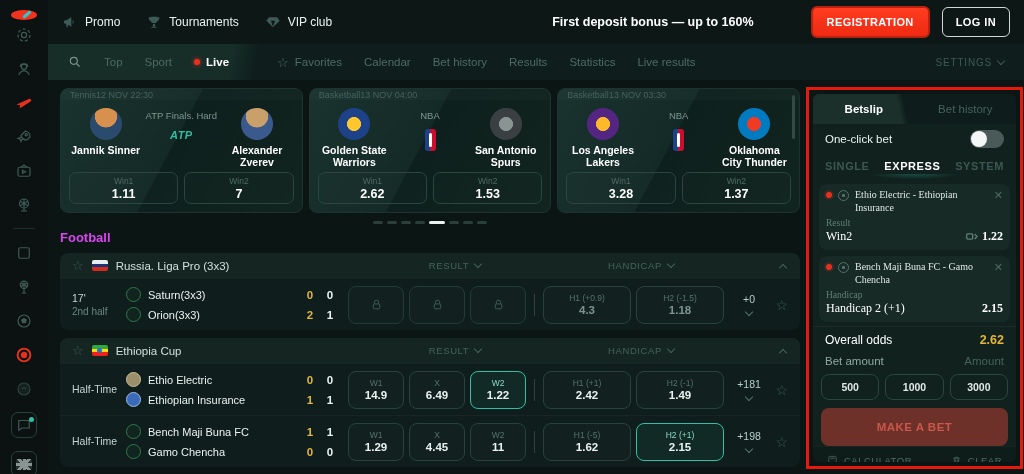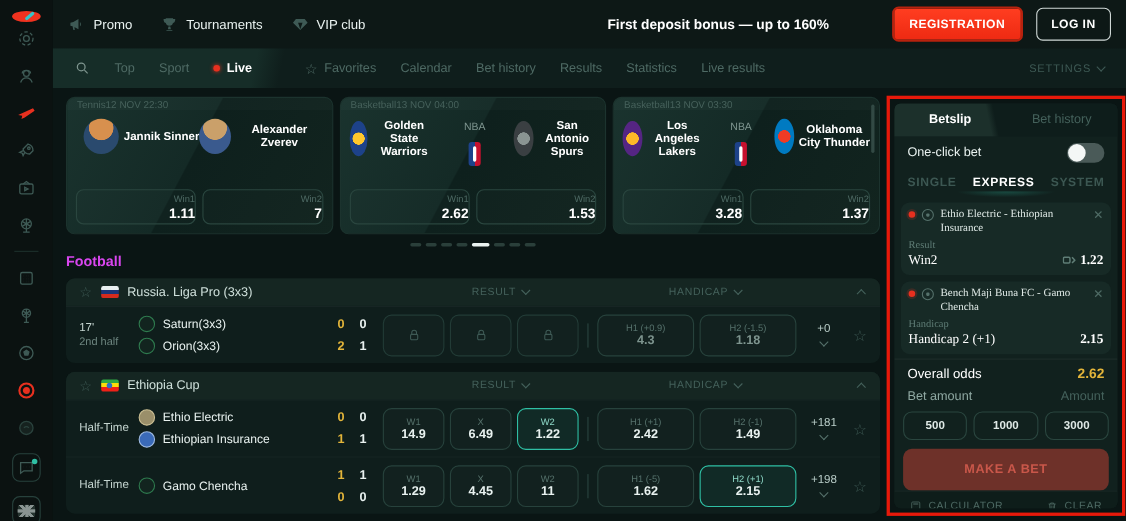--- a/index.html
+++ b/index.html
@@ -59,31 +59,31 @@
 
   
   .content { position:absolute; left:60px; top:88px; width:740px; }
   .cards { display:flex; gap:6px; }
   .card { flex:1; border-radius:8px; overflow:hidden; cursor:pointer;
           background:linear-gradient(118deg,#1a332e 0%,#142a26 46%,#0e201d 46.5%,#12241f 100%);
           border:1px solid #1c332e; }
   .card-h { display:flex; justify-content:flex-start; padding:1px 9px 0; height:11px; overflow:hidden;
             font-size:9px; color:#46615b; background:rgba(255,255,255,.02); }
   .card-b { display:flex; align-items:flex-start; padding:8px 8px 4px; height:72px; }
-  .team { flex:1; display:flex; flex-direction:row; align-items:center; gap:4px;justify-content:flex-end; }
+  .team { flex:1; display:flex; flex-direction:column; align-items:center; gap:4px;justify-content:flex-end; }
   .team .nm { font-size:10.5px; font-weight:bold; color:#fff; text-align:center; line-height:1.15; max-width:86px; }
   .avatar { width:32px; height:32px; border-radius:50%; }
   .center { width:78px; display:flex; flex-direction:column; align-items:center; gap:8px; padding-top:2px; }
   .center .lg { font-size:9.5px; color:#7d948e; white-space:nowrap; }
   .atp { color:#2fbfa4; font-weight:bold; font-style:italic; font-size:11px; letter-spacing:.5px; }
   .nba-logo { width:11px; height:22px; border-radius:3px; background:linear-gradient(90deg,#1d428a 50%,#c8102e 50%); position:relative; }
   .nba-logo:after { content:""; position:absolute; left:4px; top:4px; width:3px; height:14px; background:#fff; border-radius:2px; }
   .card-odds { display:flex; gap:6px; padding:0 8px 8px; }
   .codd { flex:1; height:32px; border:1px solid #2a463f; border-radius:7px; display:flex; flex-direction:column;
-          align-items:flex-end; justify-content:center; gap:1px; cursor:pointer; background:rgba(255,255,255,.012); }
+          align-items:center; justify-content:center; gap:1px; cursor:pointer; background:rgba(255,255,255,.012); }
   .codd .l { font-size:8.5px; color:#4e6a64; }
   .codd .v { font-size:12.5px; font-weight:bold; color:#fff; }
 
   .dots { display:flex; justify-content:center; align-items:center; gap:4px; margin:8px 0 6px; }
   .dots i { width:10px; height:3px; border-radius:2px; background:#2a3f3a; cursor:pointer; }
   .dots i.on { width:16px; background:#e9f2f0; }
 
   .sect-title { font-size:13px; font-weight:bold; color:#d946ef; margin:6px 0 8px; }
 
   .league { border-radius:8px; overflow:hidden; margin-bottom:8px; background:#0f1e1c; }
@@ -333,20 +333,24 @@
       <div class="card">
         <div class="card-h">
           <span>Tennis</span>
           <span>12 NOV 22:30</span>
         </div>
         <div class="card-b">
           <div class="team">
               <span class="avatar" style="background:radial-gradient(circle at 50% 26%,#d8904e 0 38%,#2a4a6e 40%)"></span>
             <span class="nm">Jannik Sinner</span>
             </div>
+          <div class="center">
+            <span class="lg">ATP Finals. Hard</span>
+            <span class="atp">ATP</span>
+          </div>
           <div class="team">
               <span class="avatar" style="background:radial-gradient(circle at 50% 26%,#caa06a 0 38%,#3a5a8e 40%)"></span>
             <span class="nm">Alexander Zverev</span>
             </div>
         </div>
         <div class="card-odds">
           <div class="codd">
             <span class="l">Win1</span>
             <span class="v">1.11</span>
             </div>
@@ -576,20 +580,24 @@
         <div class="mr-star">☆</div>
       </div>
 
       <div class="mrow">
         <div class="mr-time">
           <div>Half-Time</div>
         </div>
         <div class="mr-teams">
           <div class="tline">
               <span class="tbadge tb-green"></span>
+            <span class="tname">Bench Maji Buna FC</span>
+            </div>
+          <div class="tline">
+              <span class="tbadge tb-green"></span>
             <span class="tname">Gamo Chencha</span>
             </div>
         </div>
         <div class="mr-score">
           <div class="sline">
               <span class="s1">1</span>
               <span class="s2">1</span>
             </div>
           <div class="sline">
               <span class="s1">0</span>

